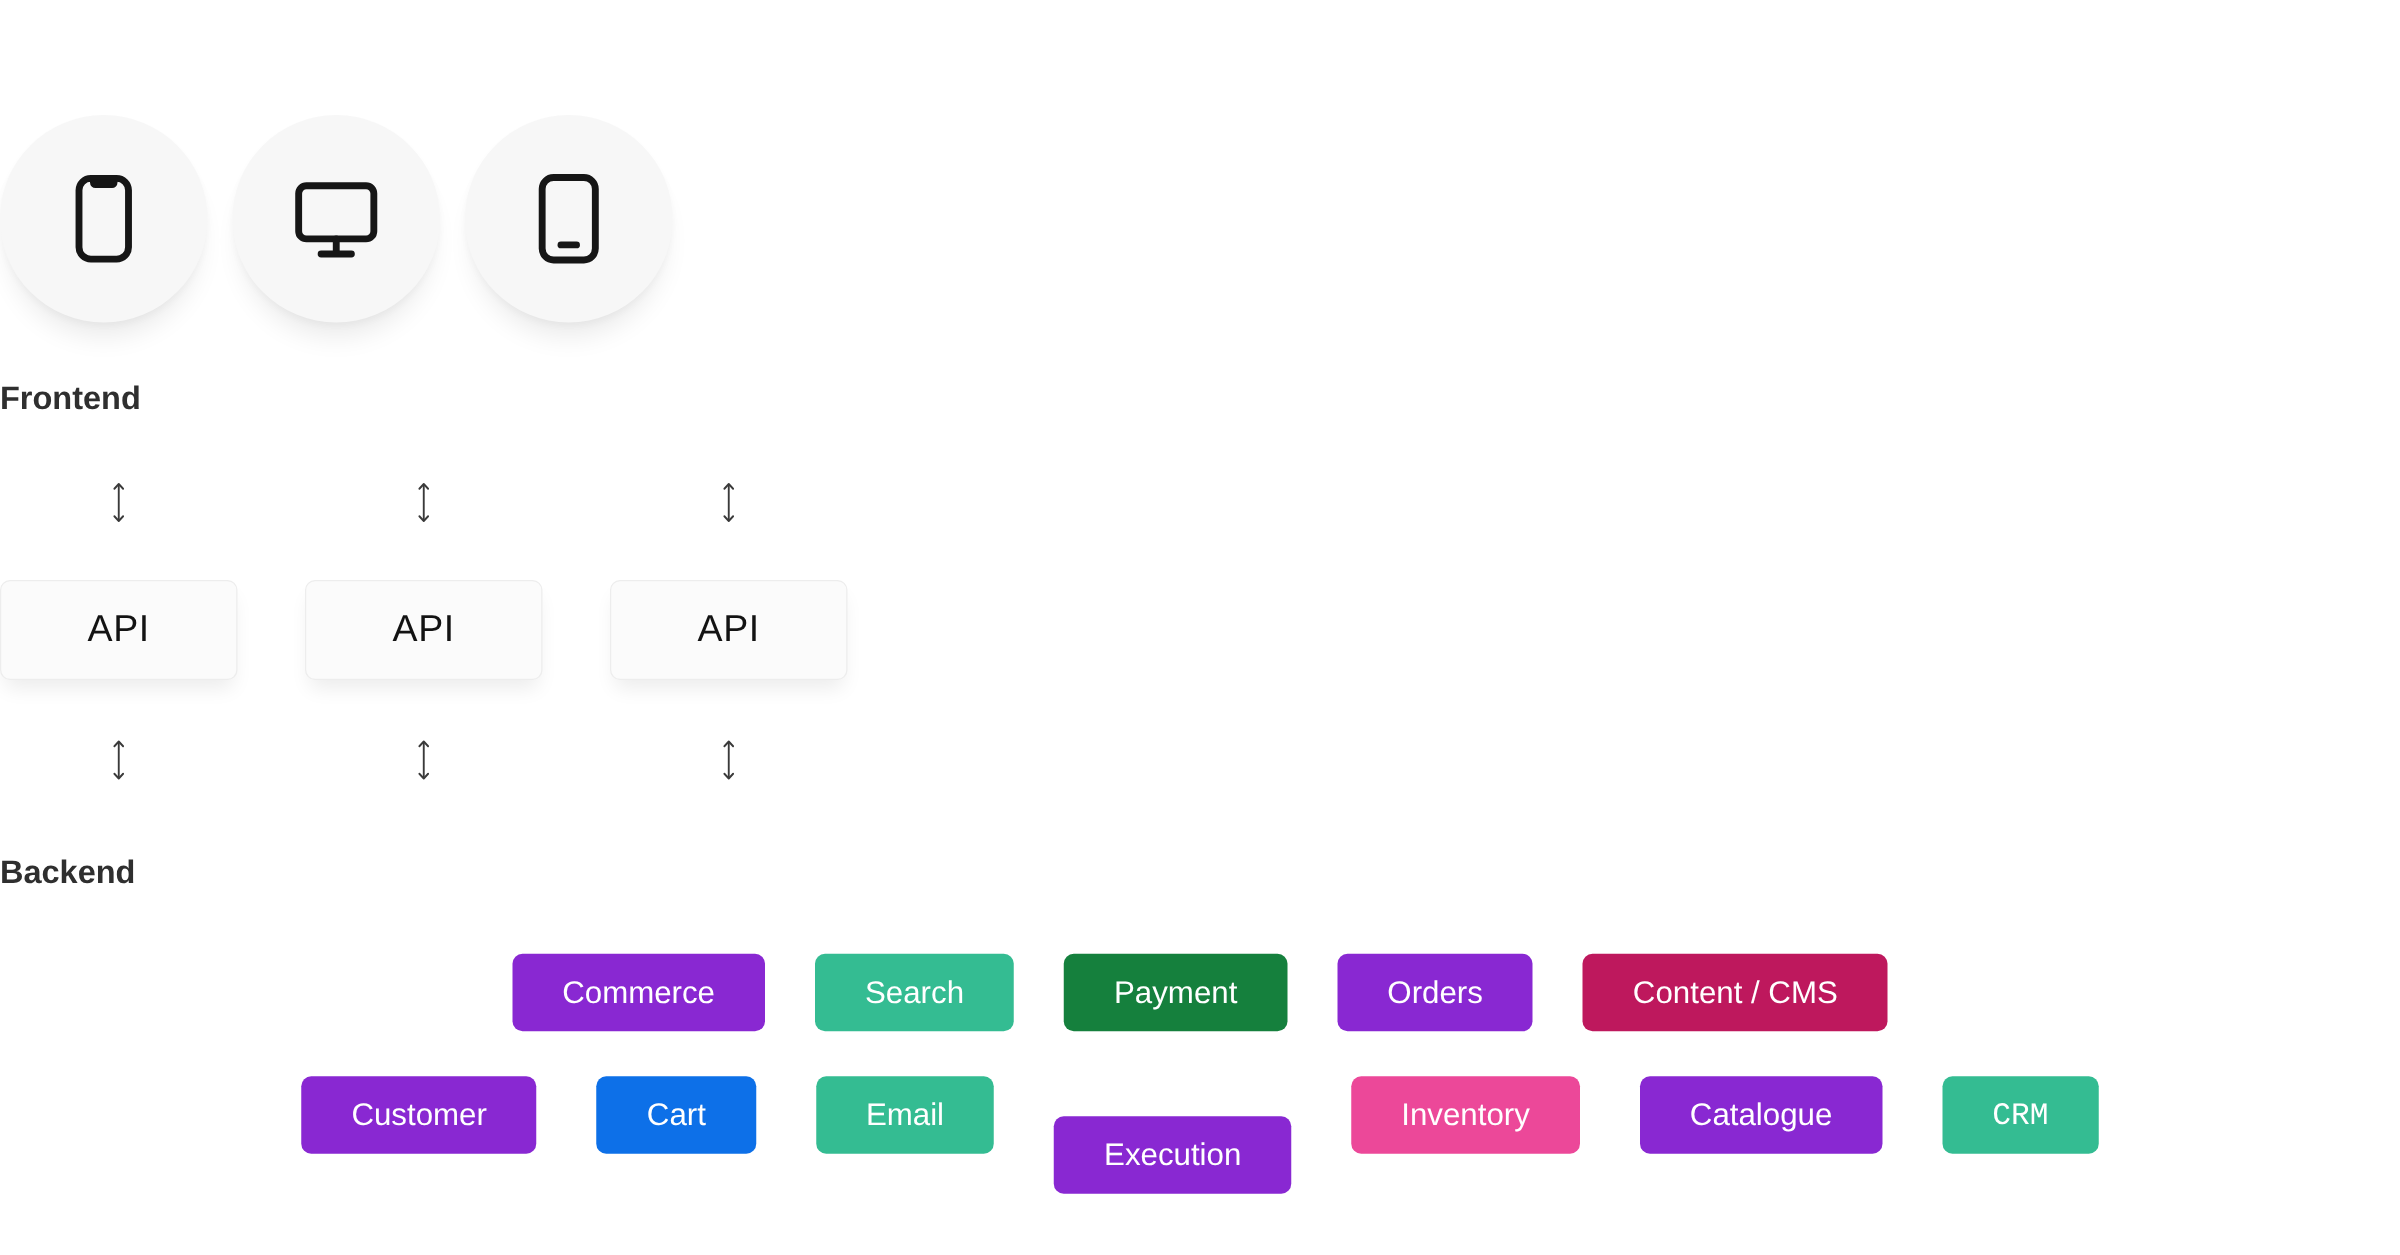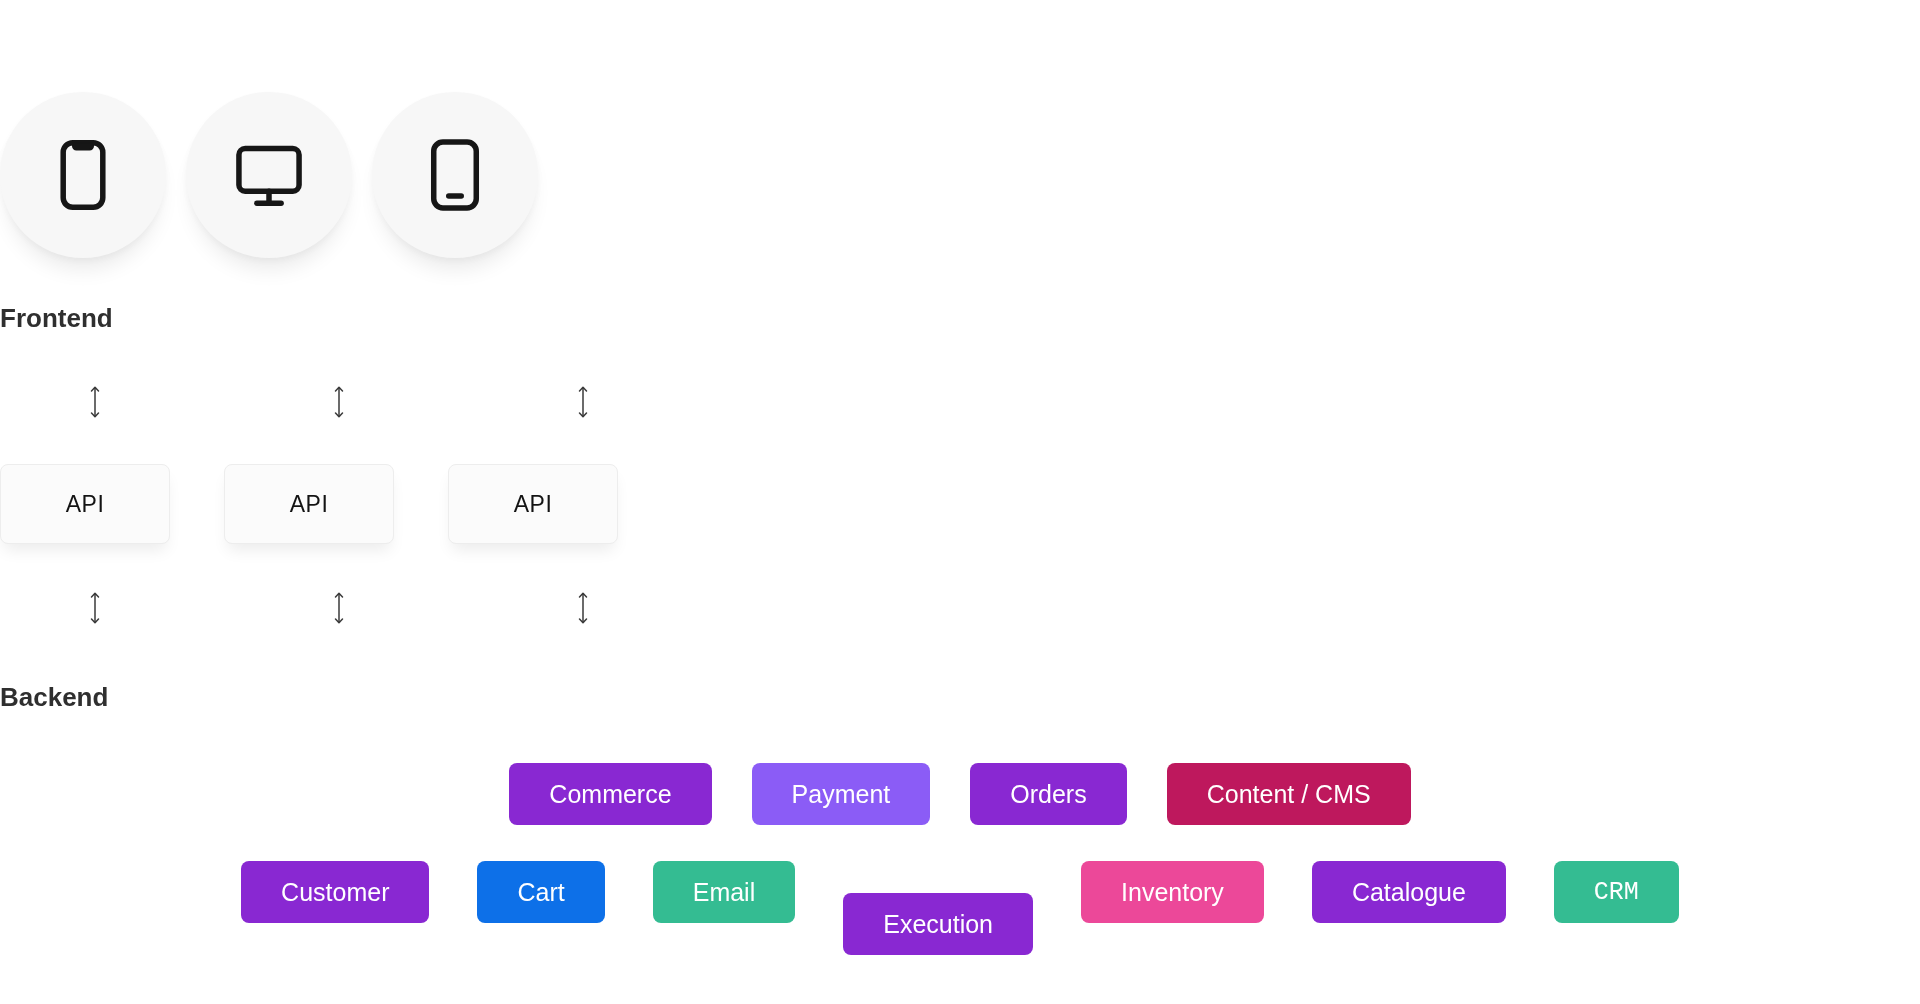--- a/index.html
+++ b/index.html
@@ -73,31 +73,31 @@
     stroke-linejoin: round;
     display: block;
   }
   
   .api-row {
     margin-top: 43px;
     display: flex;
     gap: 54px;
   }
   .api-box {
-    width: 170px;
+    width: 190px;
     height: 80px;
     box-sizing: border-box;
     background: #fbfbfb;
     border: 1px solid #ededed;
     border-radius: 8px;
     box-shadow: 0 10px 16px -4px rgba(0,0,0,0.08);
     display: flex;
     align-items: center;
     justify-content: center;
-    font-size: 23px;
+    font-size: 30px;
     letter-spacing: 0.5px;
     color: #131313;
   }
   
   .services-row {
     display: flex;
     gap: 48px;
     justify-content: center;
   }
   .services-row.row-1 { margin-top: 53px; gap: 40px; }
@@ -195,21 +195,22 @@
         <path d="M4.5 8 L8 4.2 L11.5 8"></path>
         <path d="M4.5 30 L8 33.8 L11.5 30"></path>
       </svg>
     </div>
   </div>
 
   <div class="section-label backend-label">Backend</div>
 
   <div class="services-row row-1">
       <div class="pill" style="background: rgb(137, 40, 210);">Commerce</div>
-      <div class="pill" style="background: #8b5cf6;">Payment</div>
+      <div class="pill" style="background: rgb(52, 188, 146);">Search</div>
+      <div class="pill" style="background: #15803d;">Payment</div>
       <div class="pill" style="background: rgb(137, 40, 210);">Orders</div>
       <div class="pill" style="background: #be185d;">Content / CMS</div>
     </div>
   <div class="services-row row-2">
       <div class="pill" style="background: rgb(137, 40, 210);">Customer</div>
       <div class="pill" style="background: rgb(13, 112, 232);">Cart</div>
       <div class="pill" style="background: rgb(52, 188, 146);">Email</div>
       <div class="pill" style="background: rgb(137, 40, 210); margin-top: 32px;">Execution</div>
       <div class="pill" style="background: #ec4899;">Inventory</div>
       <div class="pill" style="background: rgb(137, 40, 210);">Catalogue</div>

